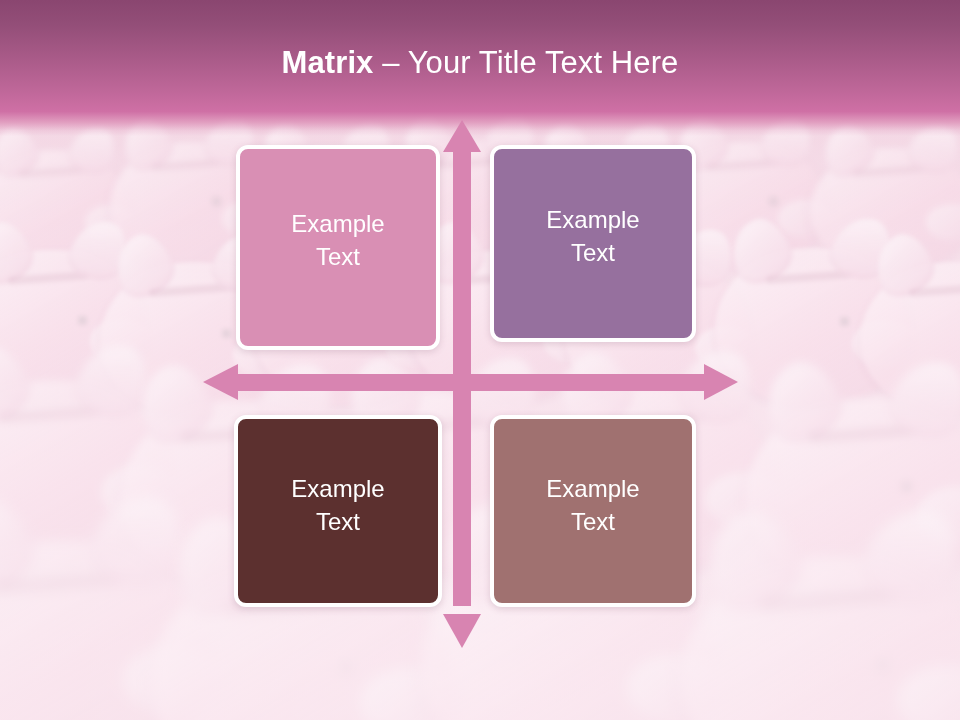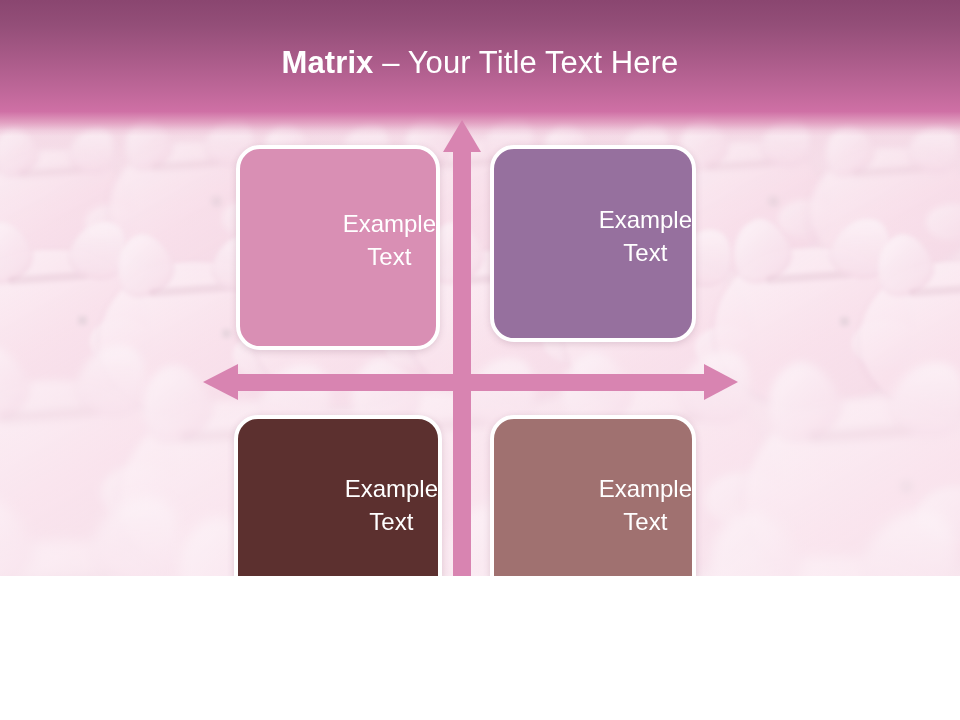--- a/index.html
+++ b/index.html
@@ -7,21 +7,21 @@
     padding: 0;
     background: #ffffff;
   }
   body {
     font-family: "Liberation Sans", sans-serif;
   }
 
   .slide {
     position: relative;
     width: 960px;
-    height: 576px;
+    height: 720px;
     overflow: hidden;
     background: #f3dde6;
   }
 
   
   .bg-photo {
     position: absolute;
     inset: 0;
     overflow: hidden;
     background:
@@ -121,25 +121,25 @@
     position: absolute;
     left: 0; top: 0;
     width: 960px; height: 720px;
     pointer-events: none;
   }
 
   
   .quad {
     position: absolute;
     border: 4px solid #ffffff;
-    border-radius: 24px;
+    border-radius: 12px;
     box-sizing: border-box;
     display: flex;
     align-items: center;
-    justify-content: flex-end;
+    justify-content: center;
     box-shadow: 0 2px 7px rgba(120,70,100,0.20);
   }
   .quad-label {
     color: #ffffff;
     font-size: 24px;
     line-height: 33px;
     text-align: center;
     font-weight: normal;
     white-space: pre-line;
   }

